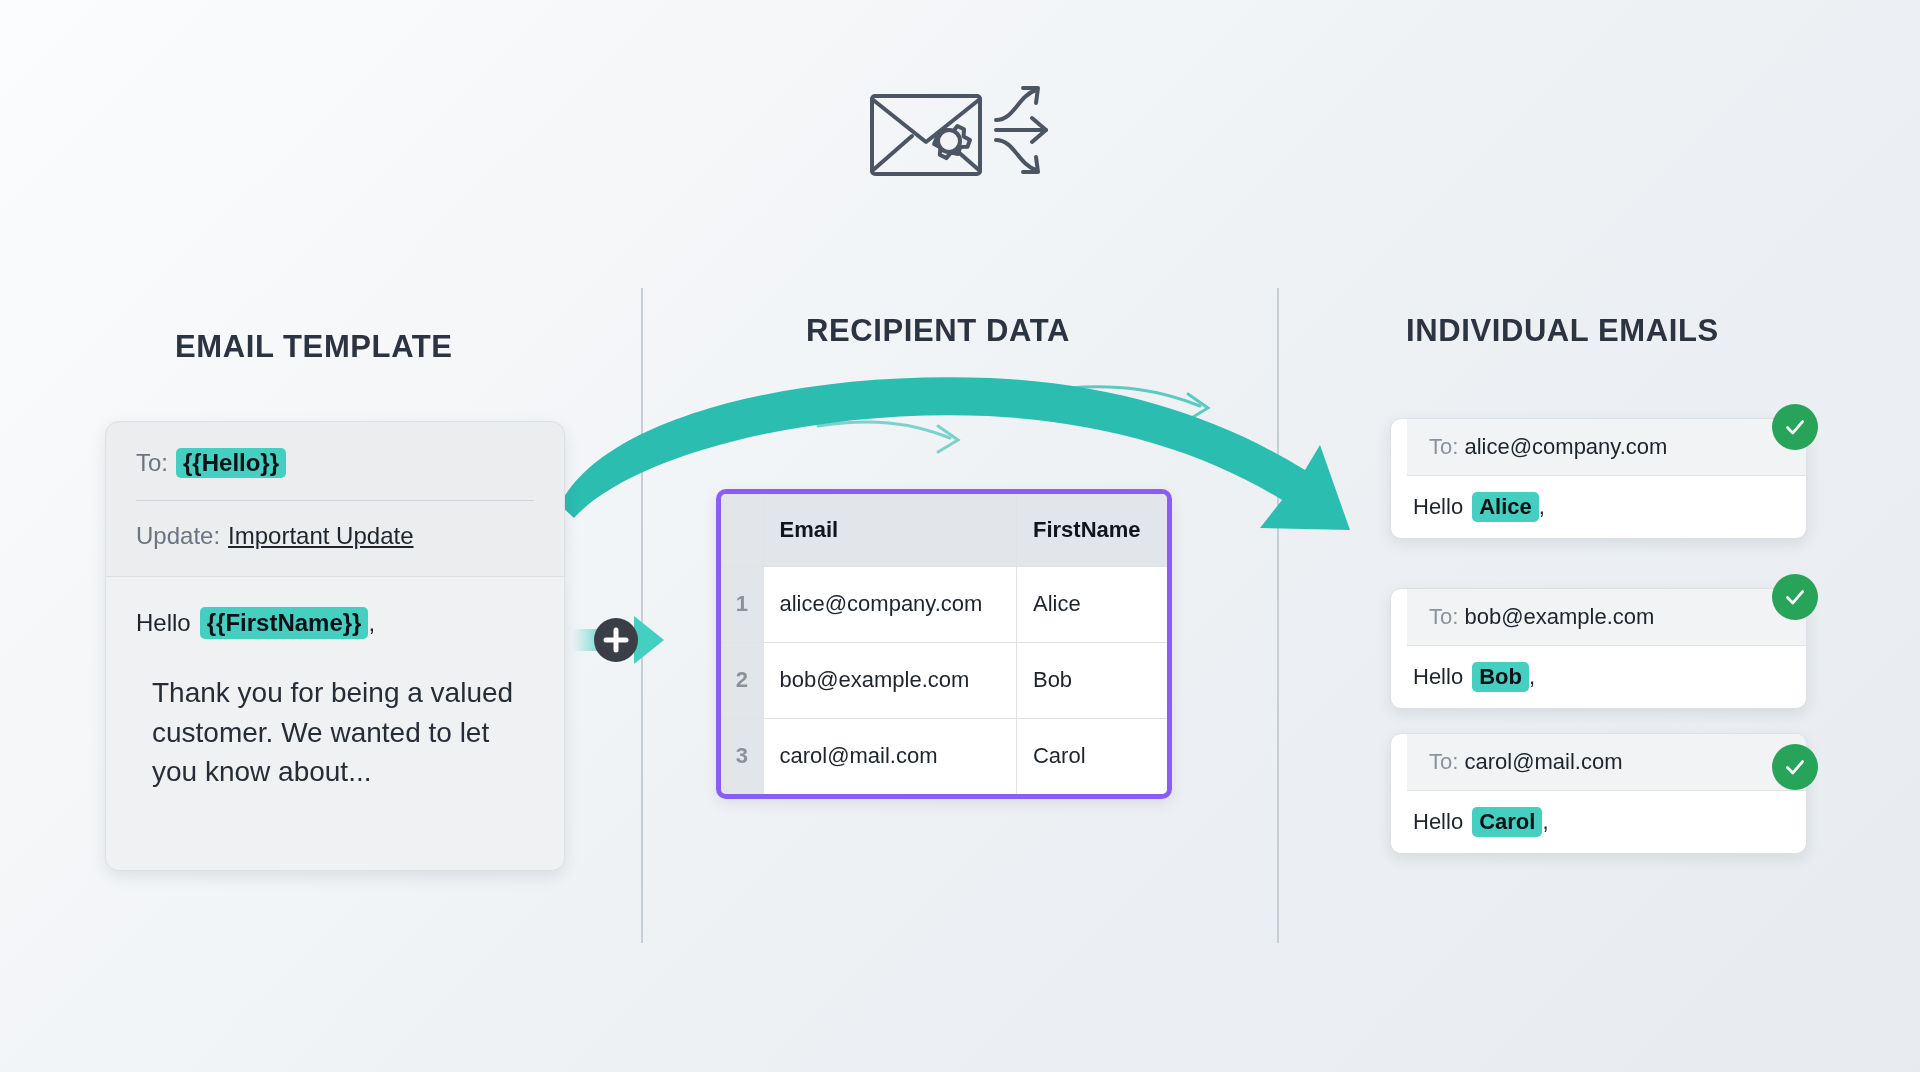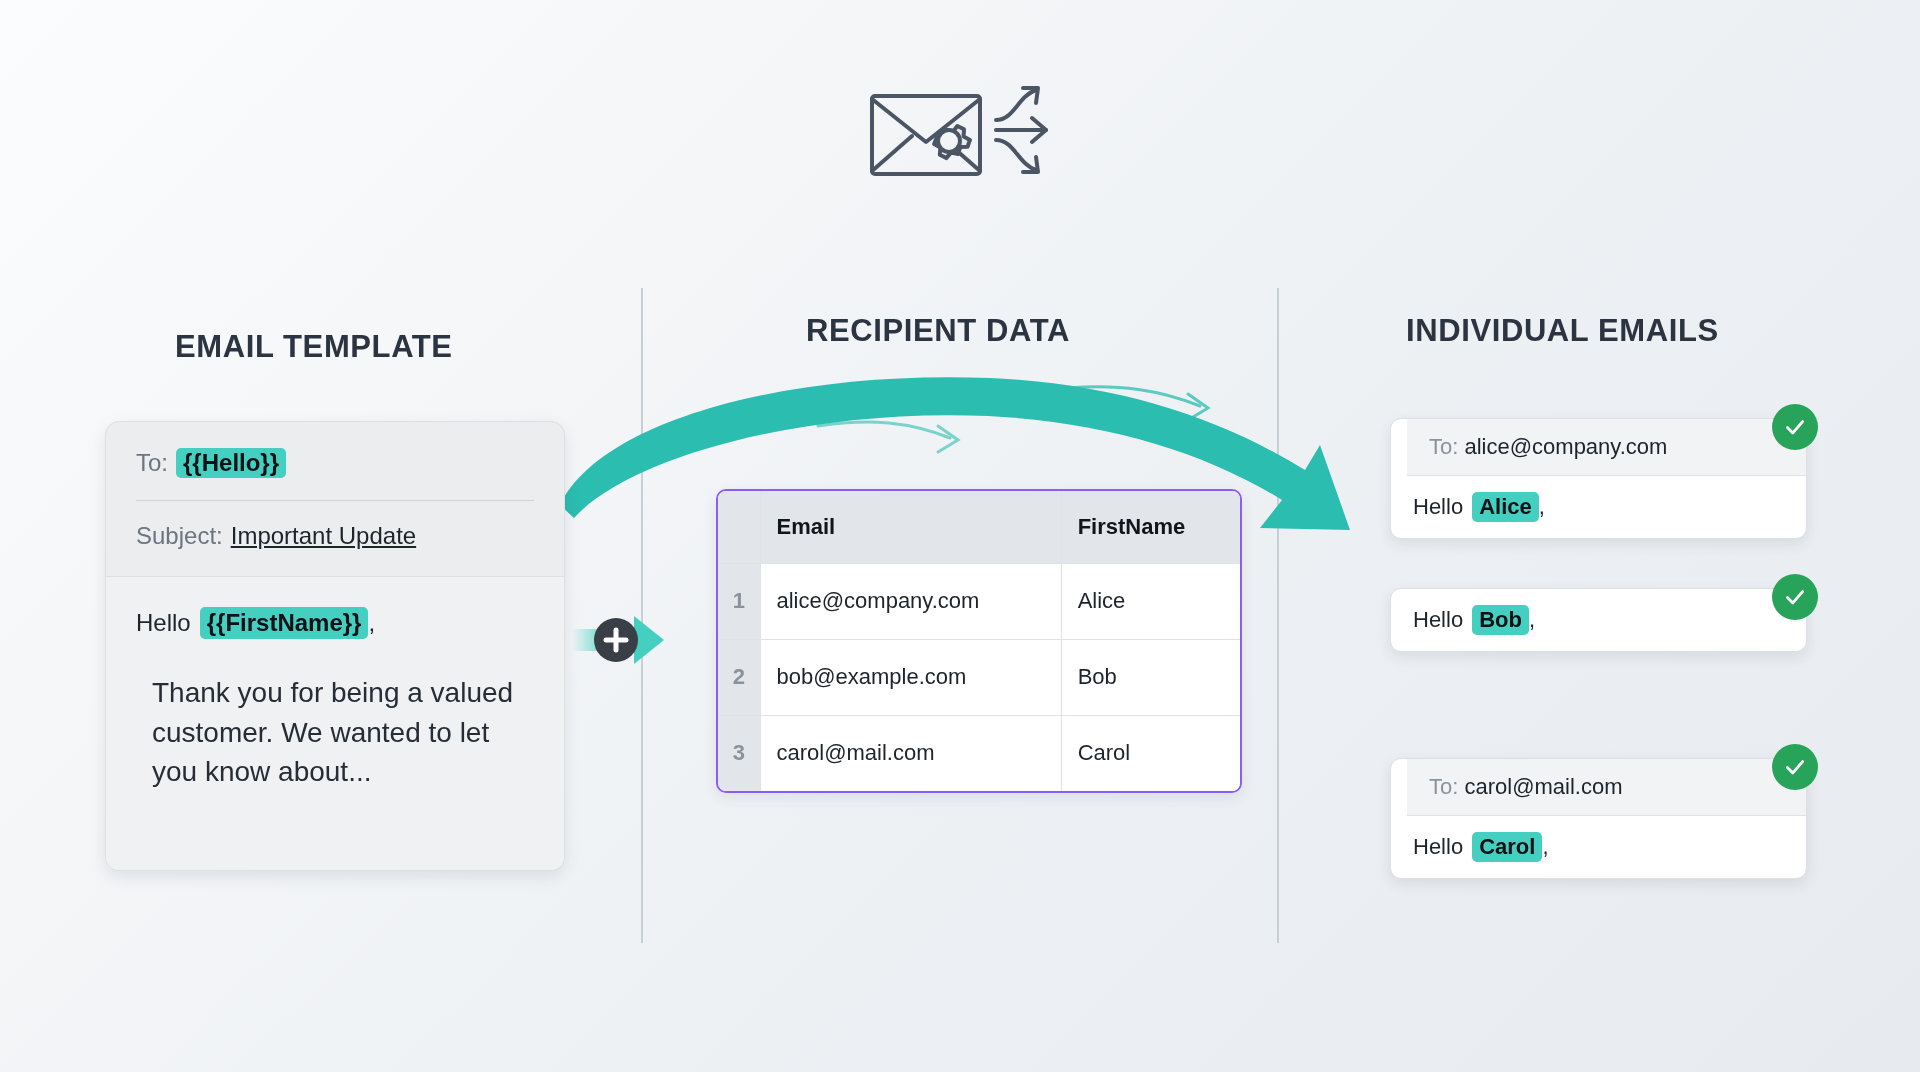--- a/index.html
+++ b/index.html
@@ -124,25 +124,25 @@
     top: 608px;
     width: 110px;
     height: 64px;
   }
 
   
   .rec-table {
     position: absolute;
     left: 716px;
     top: 489px;
-    width: 526px;
+    width: 456px;
     border-radius: 10px;
     box-shadow: 0 5px 14px rgba(40,50,62,0.09);
     overflow: hidden;
-    border: 2px solid #8b5cf6;
+    border: 5px solid #8b5cf6;
     background: #fff;
   }
   table { border-collapse: collapse; width: 100%; }
   th, td {
     font-size: 22px;
     text-align: left;
     padding: 0 16px;
     height: 76px;
     border-right: 1px solid #dfe2e6;
     border-bottom: 1px solid #dfe2e6;
@@ -170,21 +170,21 @@
     position: absolute;
     width: 417px;
     background: #ffffff;
     border: 1px solid #dde0e4;
     border-radius: 11px;
     box-shadow: 0 5px 14px rgba(40,50,62,0.10);
     overflow: hidden;
   }
   .out-card.c0 { left: 1390px; top: 418px; }
   .out-card.c1 { left: 1390px; top: 588px; }
-  .out-card.c2 { left: 1390px; top: 758px; }
+  .out-card.c2 { left: 1390px; top: 733px; }
   .out-to {
     background: #f1f3f5;
     border-bottom: 1px solid #dfe2e6;
     padding: 15px 22px;
     font-size: 22px;
     color: #1d242c;
     white-space: nowrap;
     margin-left: 16px;
   }
   .out-to .lbl { color: #8b939c; }
@@ -263,21 +263,21 @@
   <div class="template-card">
     <div class="tpl-head">
       <div class="tpl-line">
         <span>To:</span>
         <span class="tag">{{Hello}}</span>
       </div>
       <div class="tpl-rule"></div>
     </div>
     <div class="tpl-sub">
       <div class="tpl-line">
-        <span>Subject:</span>
+        <span>Update:</span>
         <span class="val">Important Update</span>
       </div>
     </div>
     <div class="tpl-body">
       <div class="greet">
         <span>Hello</span>
         <span style="width:9px"></span>
         <span class="tag">{{FirstName}}</span>
         <span>,</span>
       </div>
@@ -339,20 +339,24 @@
     </div>
     <div class="out-body">
       <span>Hello</span>
       <span style="width:9px"></span>
       <span class="tag">Alice</span>
       <span>,</span>
     </div>
   </div>
 
   <div class="out-card c1">
+    <div class="out-to">
+      <span class="lbl">To:</span>
+      <span>bob@example.com</span>
+    </div>
     <div class="out-body">
       <span>Hello</span>
       <span style="width:9px"></span>
       <span class="tag">Bob</span>
       <span>,</span>
     </div>
   </div>
 
   <div class="out-card c2">
     <div class="out-to">

